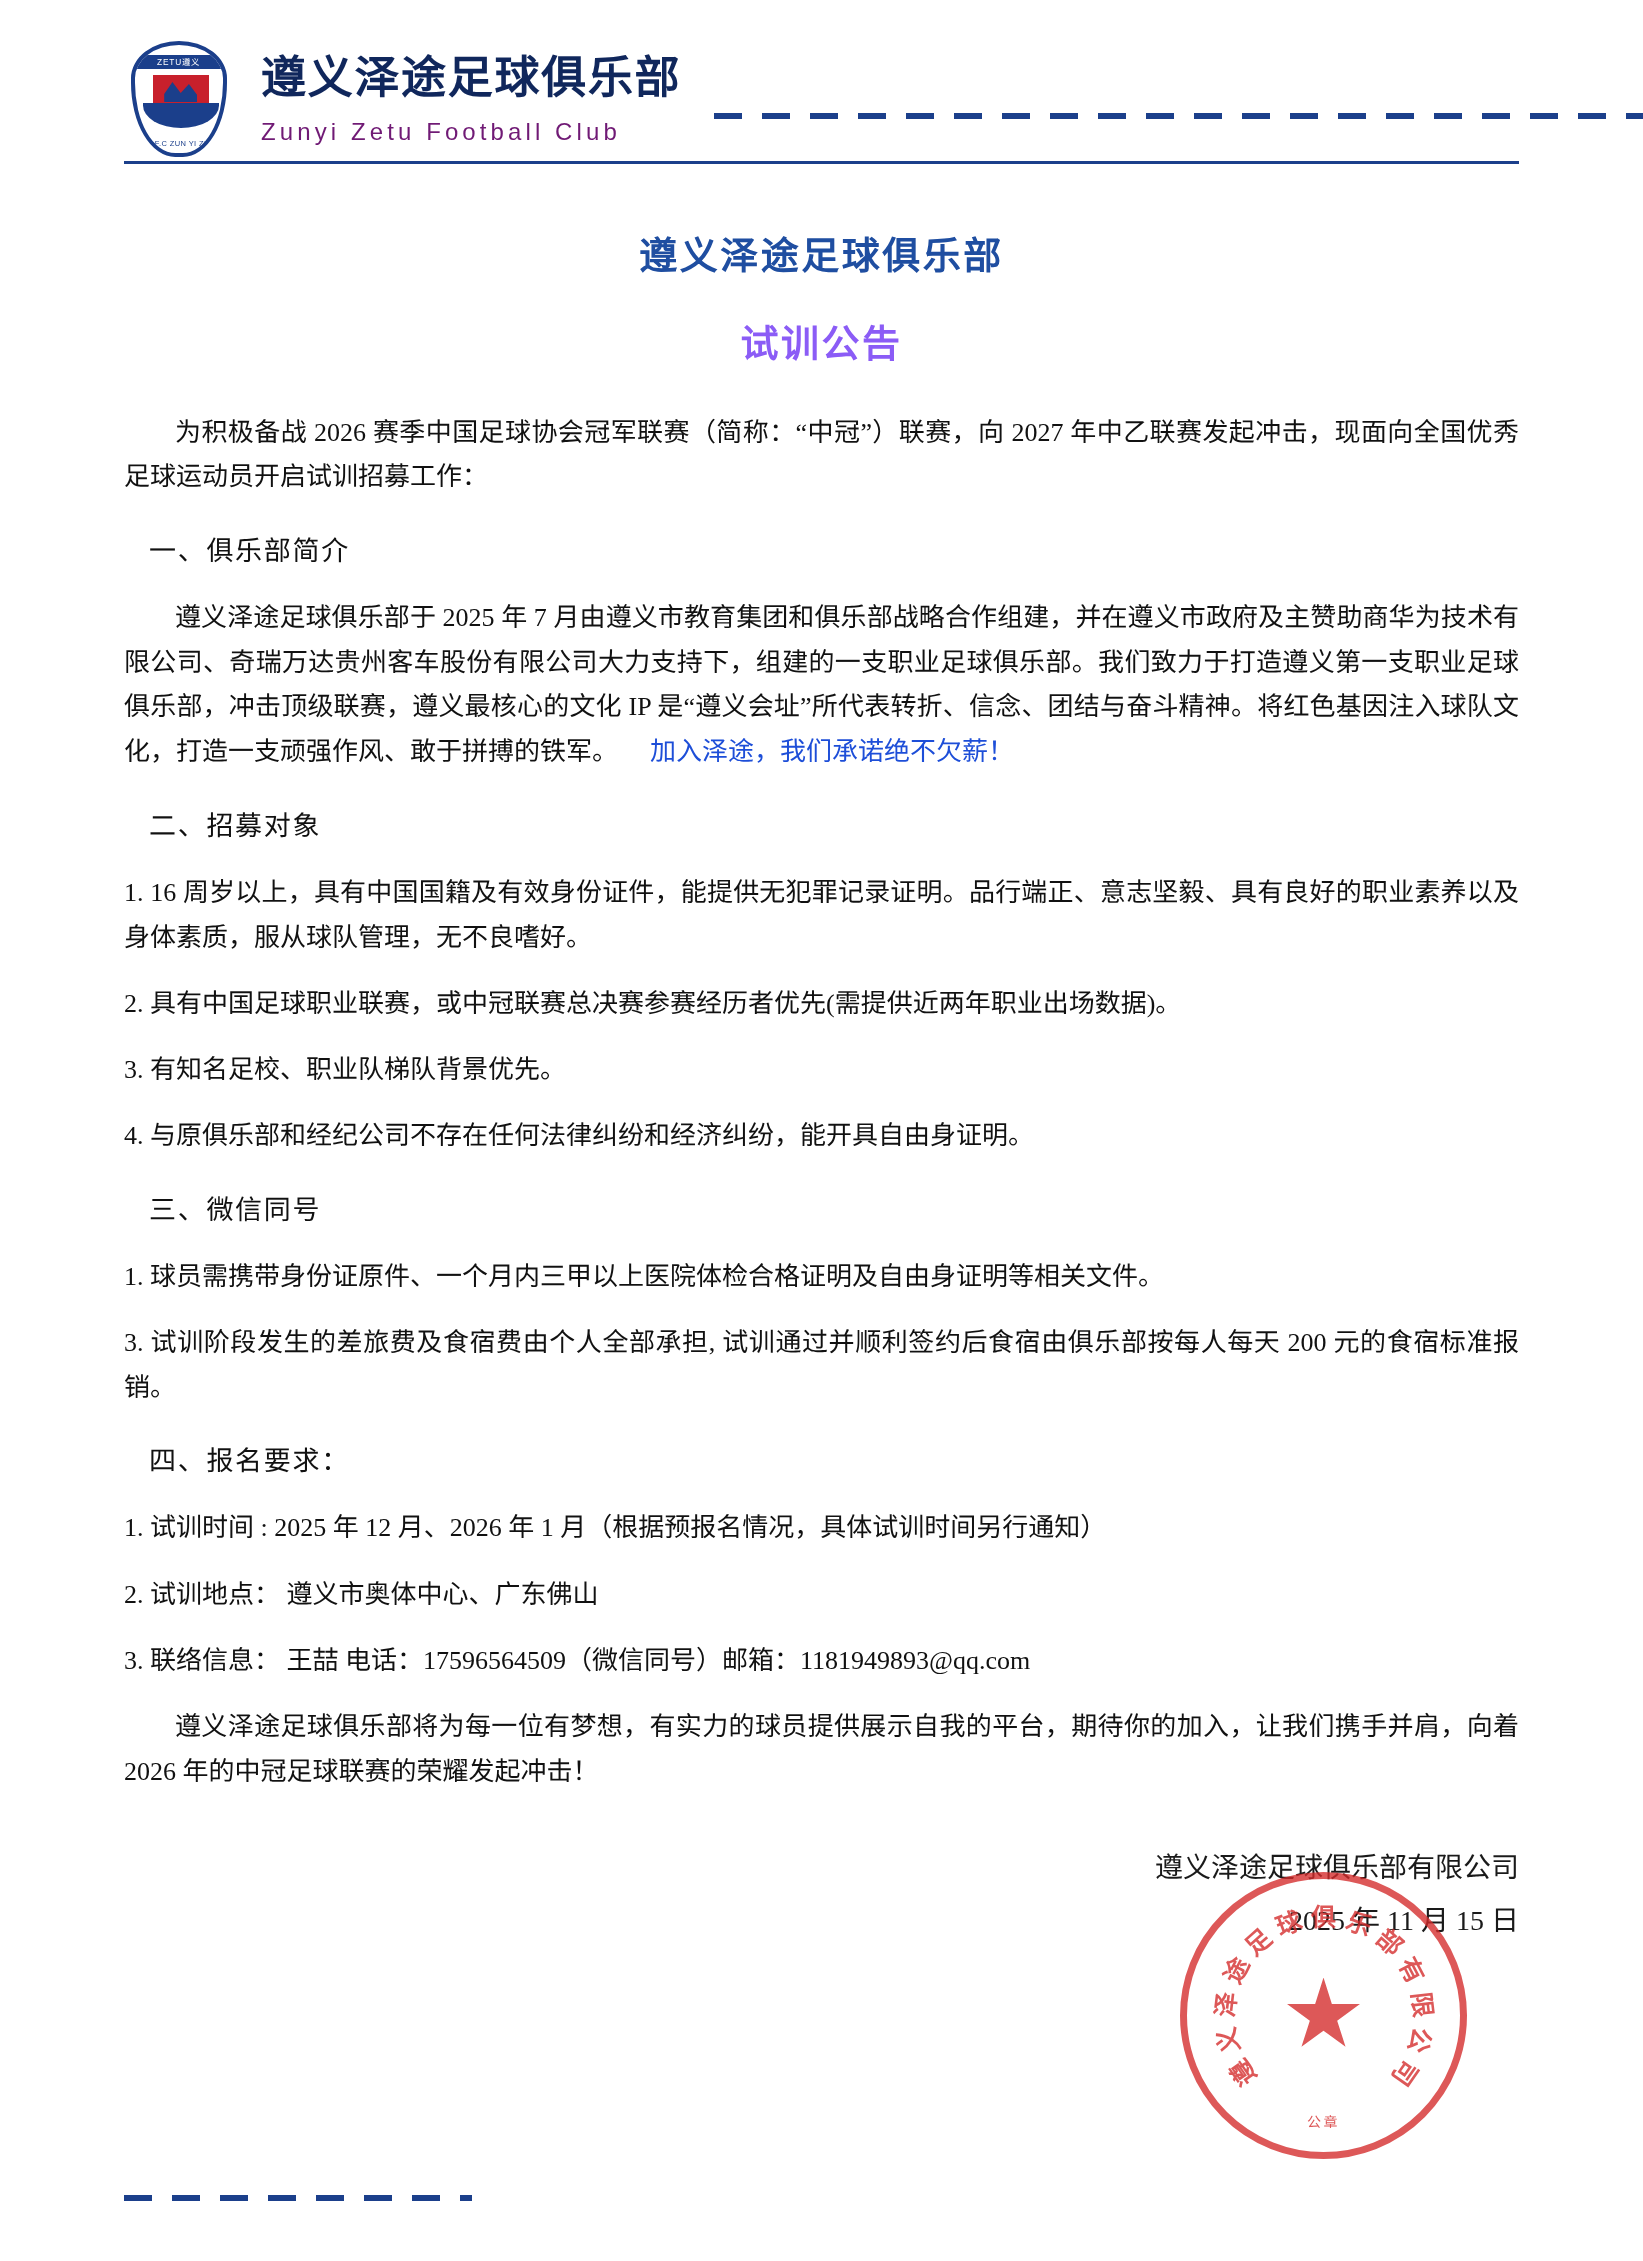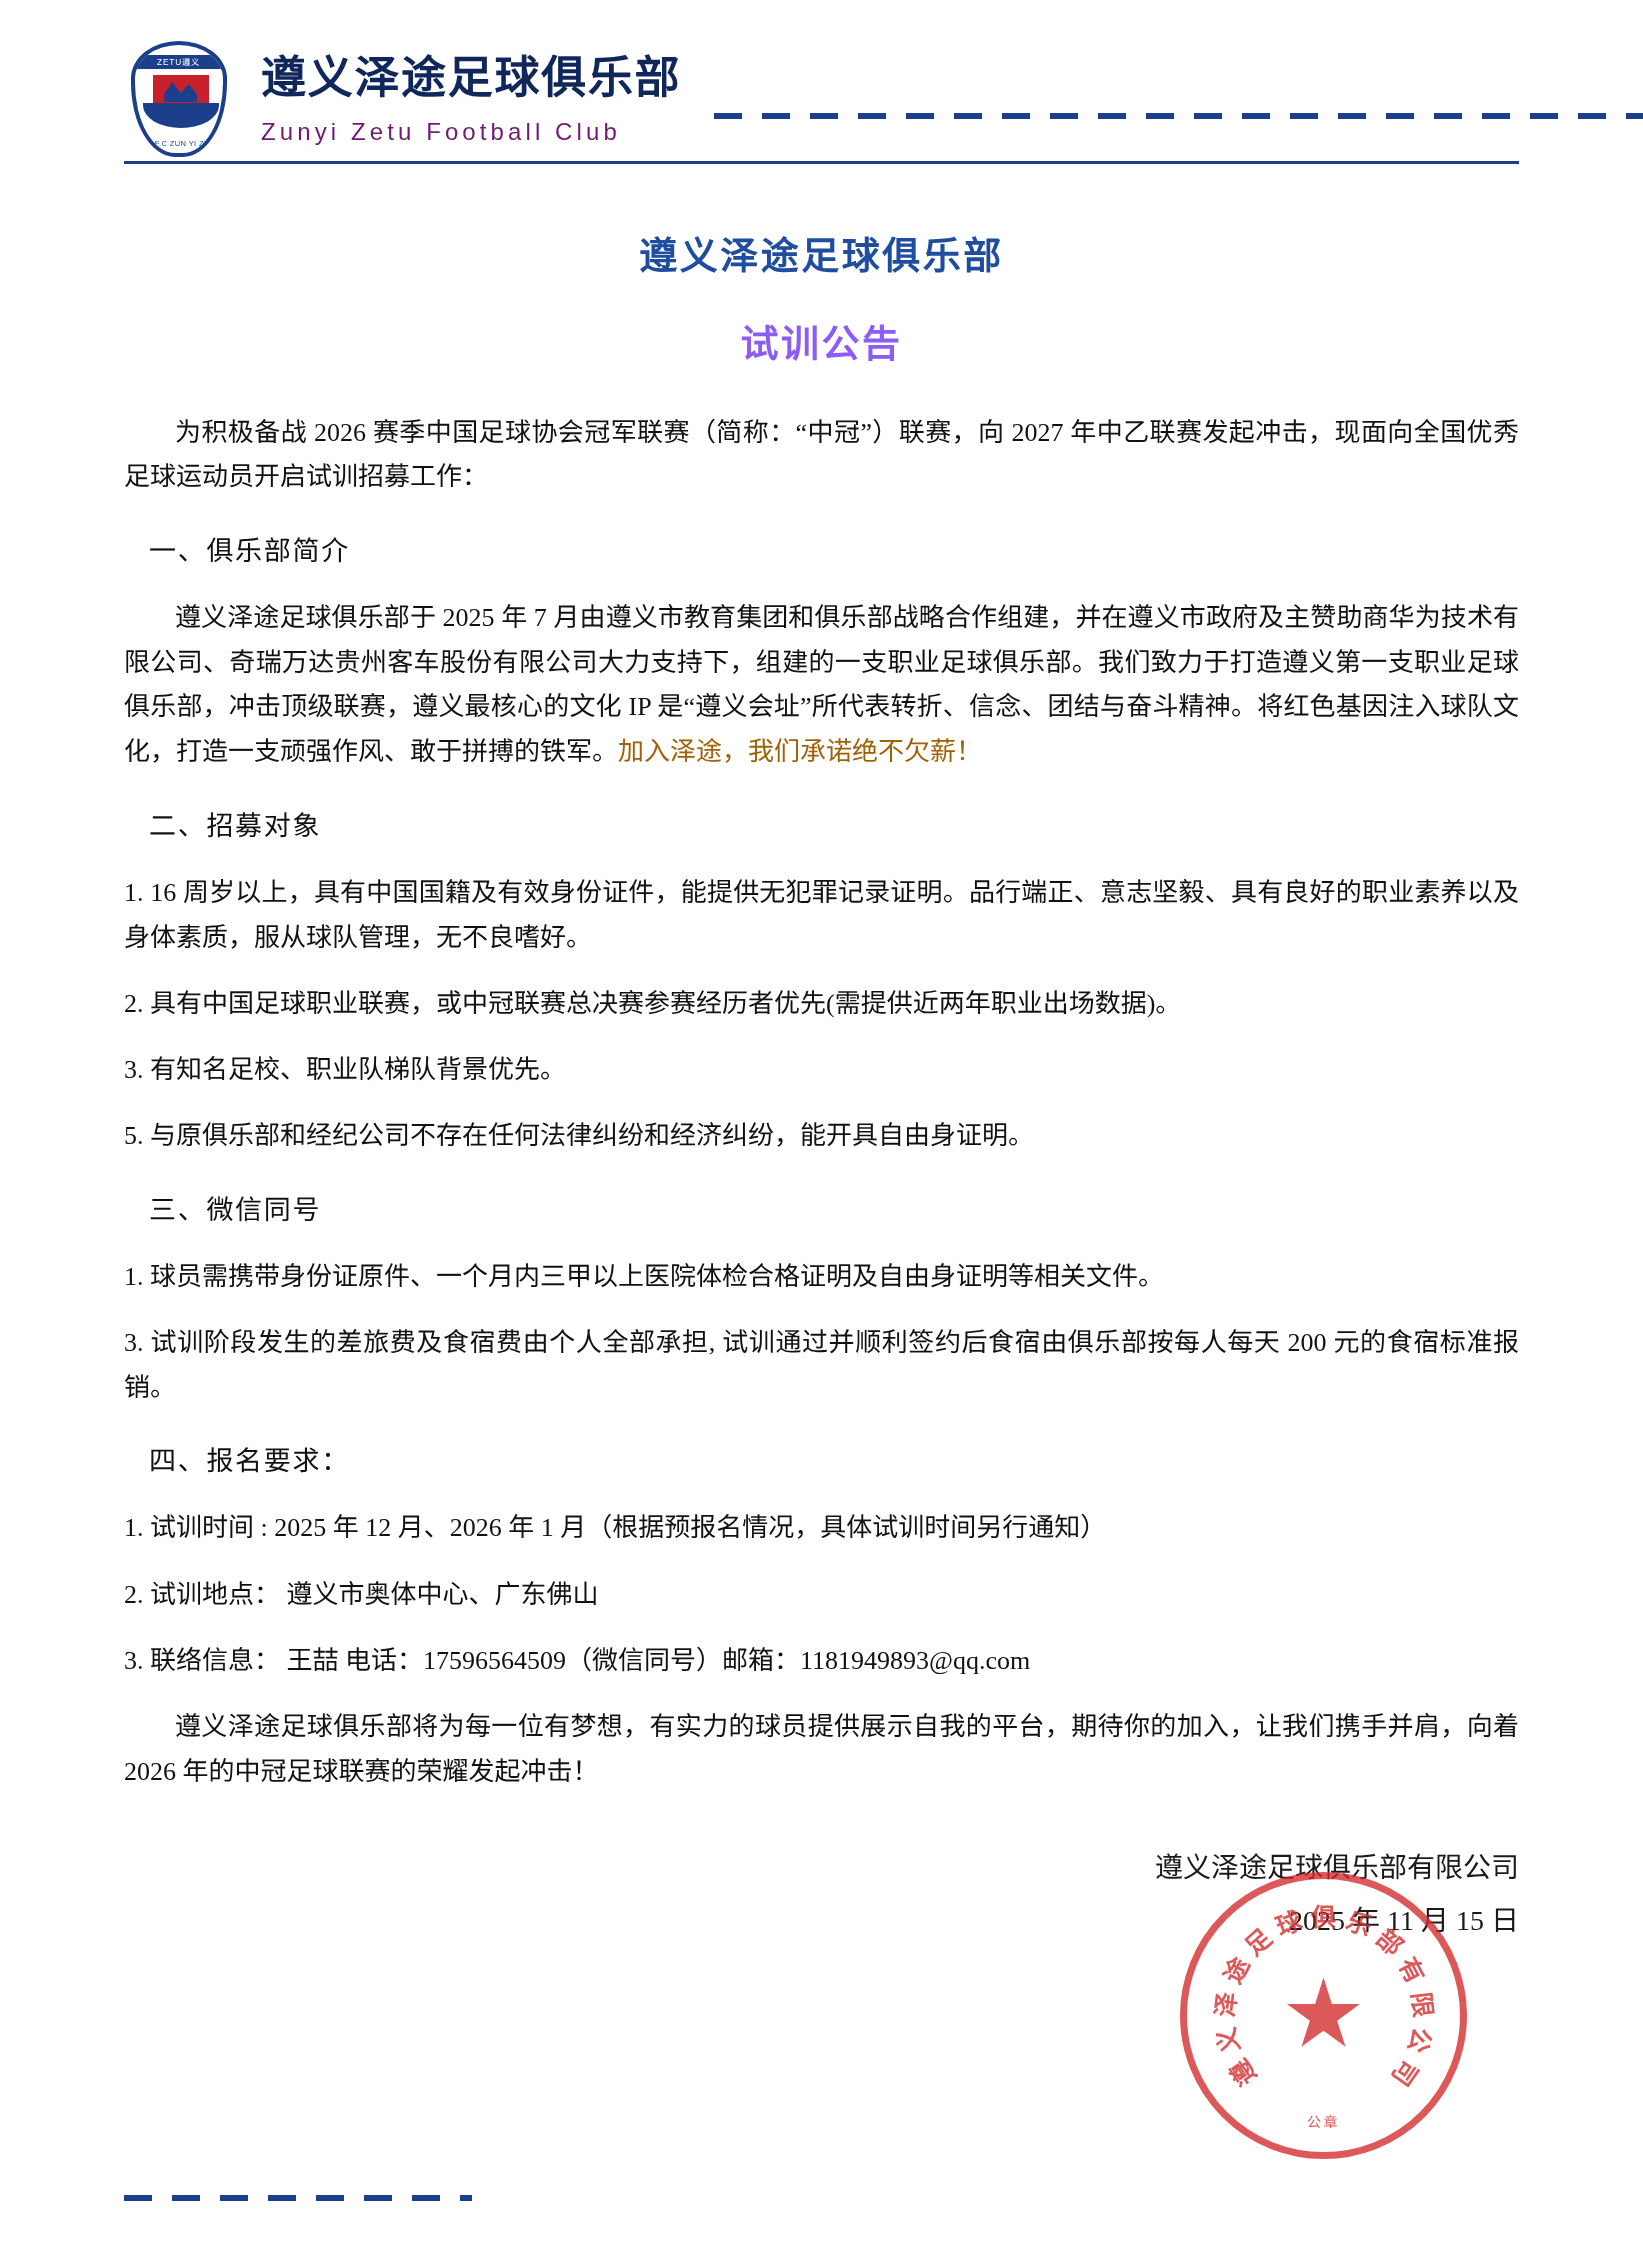--- a/index.html
+++ b/index.html
@@ -163,21 +163,22 @@
     margin-top: 21.5px;
     text-indent: 51px;
   }
   .section-head {
     margin-top: 28px;
     font-size: 27px;
     letter-spacing: 1.7px;
     text-indent: 25px;
   }
   .hl-red {
-    color: #a16207;
+    color: #1d4ed8;
+    margin-left: 32px;
   }
   .item {
     margin-top: 21.5px;
     text-indent: 0;
   }
 
   
   .signature {
     margin: 46px 124px 0 124px;
     text-align: right;
@@ -305,21 +306,21 @@
 
     <div class="para">为积极备战 2026 赛季中国足球协会冠军联赛（简称：“中冠”）联赛，向 2027 年中乙联赛发起冲击，现面向全国优秀足球运动员开启试训招募工作：</div>
 
     <div class="section-head">一、俱乐部简介</div>
     <div class="para"><span>遵义泽途足球俱乐部于 2025 年 7 月由遵义市教育集团和俱乐部战略合作组建，并在遵义市政府及主赞助商华为技术有限公司、奇瑞万达贵州客车股份有限公司大力支持下，组建的一支职业足球俱乐部。我们致力于打造遵义第一支职业足球俱乐部，冲击顶级联赛，遵义最核心的文化 IP 是“遵义会址”所代表转折、信念、团结与奋斗精神。将红色基因注入球队文化，打造一支顽强作风、敢于拼搏的铁军。</span><span class="hl-red">加入泽途，我们承诺绝不欠薪！</span></div>
 
     <div class="section-head">二、招募对象</div>
     <div class="item">1. 16 周岁以上，具有中国国籍及有效身份证件，能提供无犯罪记录证明。品行端正、意志坚毅、具有良好的职业素养以及身体素质，服从球队管理，无不良嗜好。</div>
     <div class="item">2. 具有中国足球职业联赛，或中冠联赛总决赛参赛经历者优先(需提供近两年职业出场数据)。</div>
     <div class="item">3. 有知名足校、职业队梯队背景优先。</div>
-    <div class="item">5. 与原俱乐部和经纪公司不存在任何法律纠纷和经济纠纷，能开具自由身证明。</div>
+    <div class="item">4. 与原俱乐部和经纪公司不存在任何法律纠纷和经济纠纷，能开具自由身证明。</div>
 
     <div class="section-head">三、微信同号</div>
     <div class="item">1. 球员需携带身份证原件、一个月内三甲以上医院体检合格证明及自由身证明等相关文件。</div>
     <div class="item">3. 试训阶段发生的差旅费及食宿费由个人全部承担, 试训通过并顺利签约后食宿由俱乐部按每人每天 200 元的食宿标准报销。</div>
 
     <div class="section-head">四、报名要求：</div>
     <div class="item">1. 试训时间 : 2025 年 12 月、2026 年 1 月（根据预报名情况，具体试训时间另行通知）</div>
     <div class="item">2. 试训地点： 遵义市奥体中心、广东佛山</div>
     <div class="item">3. 联络信息： 王喆  电话：17596564509（微信同号）邮箱：1181949893@qq.com</div>
 

